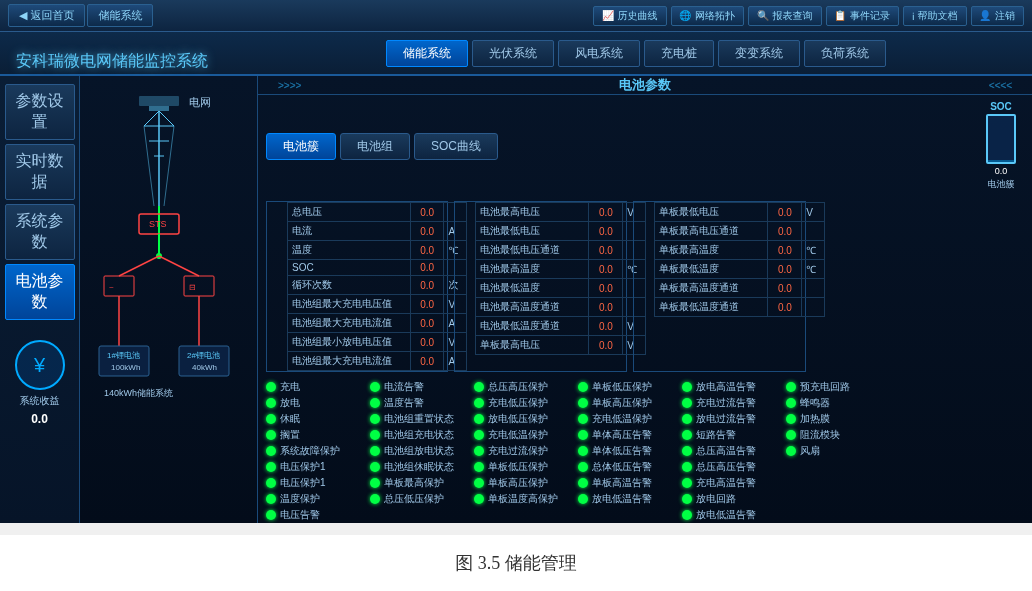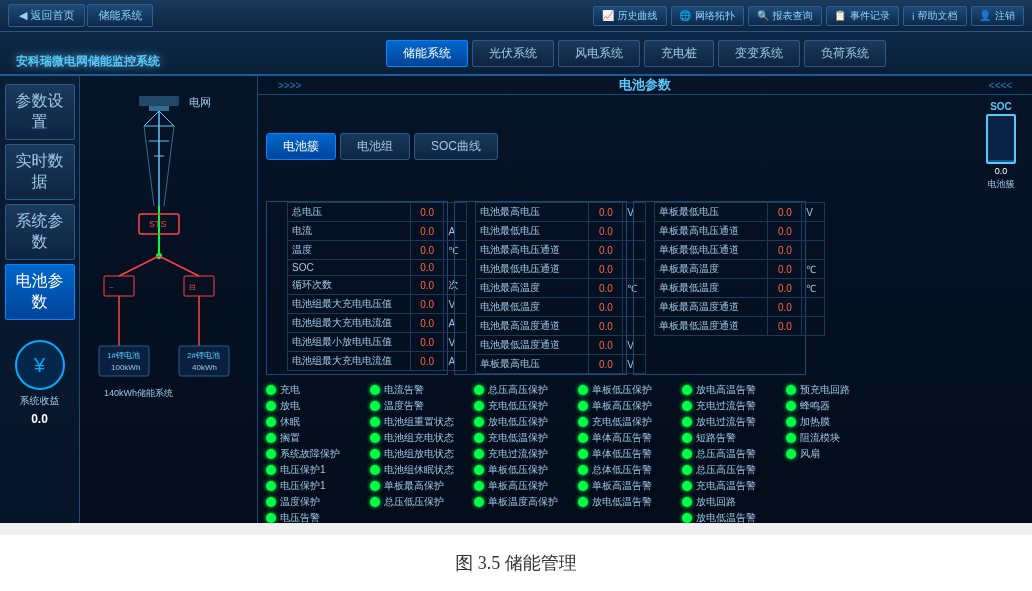--- a/index.html
+++ b/index.html
@@ -80,22 +80,22 @@
 
     .title-logo {
       display: flex;
       align-items: center;
       padding: 0 16px;
       width: 240px;
     }
 
     .title-text {
       color: #5ac8f8;
-      font-size: 12px;
-      font-weight: bold;
+      font-size: 16px;
+      font-weight: normal;
       text-shadow: 0 0 10px rgba(90, 200, 248, 0.8);
       margin-top: 16px;
     }
 
     .title-nav {
       display: flex;
       align-items: center;
       flex: 1;
       justify-content: center;
       gap: 4px;
@@ -532,25 +532,20 @@
                 <td class="label">电池最高电压</td>
                 <td class="value">0.0</td>
                 <td class="unit">V</td>
               </tr>
               <tr>
                 <td class="label">电池最低电压</td>
                 <td class="value">0.0</td>
                 <td class="unit"></td>
               </tr>
               <tr>
-                <td class="label">电池最高电压通道</td>
-                <td class="value">0.0</td>
-                <td class="unit"></td>
-              </tr>
-              <tr>
                 <td class="label">电池最低电压通道</td>
                 <td class="value">0.0</td>
                 <td class="unit"></td>
               </tr>
               <tr>
                 <td class="label">电池最高温度</td>
                 <td class="value">0.0</td>
                 <td class="unit">℃</td>
               </tr>
               <tr>
@@ -584,25 +579,20 @@
                 <td class="label">单板最低电压</td>
                 <td class="value">0.0</td>
                 <td class="unit">V</td>
               </tr>
               <tr>
                 <td class="label">单板最高电压通道</td>
                 <td class="value">0.0</td>
                 <td class="unit"></td>
               </tr>
               <tr>
-                <td class="label">单板最低电压通道</td>
-                <td class="value">0.0</td>
-                <td class="unit"></td>
-              </tr>
-              <tr>
                 <td class="label">单板最高温度</td>
                 <td class="value">0.0</td>
                 <td class="unit">℃</td>
               </tr>
               <tr>
                 <td class="label">单板最低温度</td>
                 <td class="value">0.0</td>
                 <td class="unit">℃</td>
               </tr>
               <tr>

